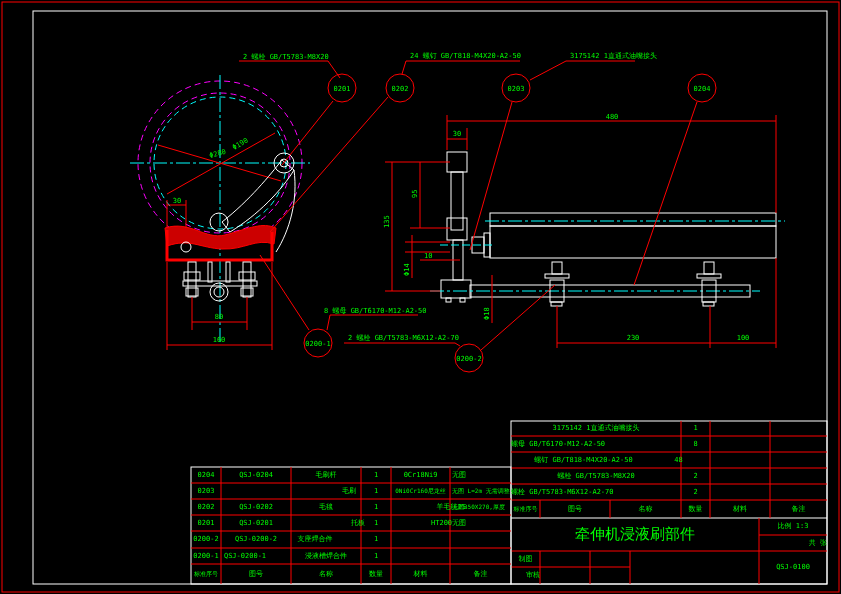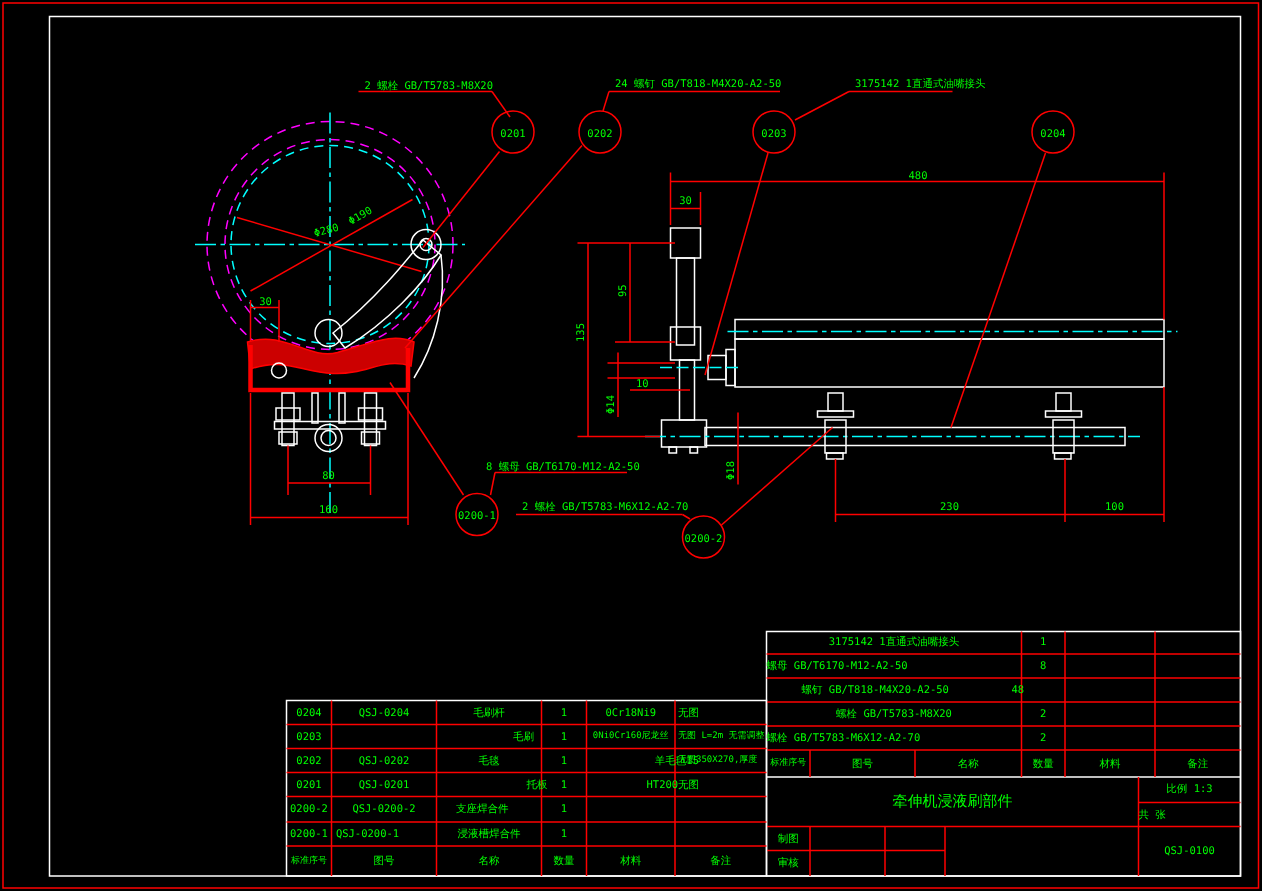--- a/index.html
+++ b/index.html
@@ -236,25 +236,25 @@
   <div style="position:absolute;left:511px;top:484px;width:170px;height:16px;line-height:16px;text-align:left;">螺栓 GB/T5783-M6X12-A2-70</div>
   <div style="position:absolute;left:681px;top:484px;width:29px;height:16px;line-height:16px;text-align:center;">2</div>
 
   <div style="position:absolute;left:511px;top:500px;width:29px;height:18px;line-height:18px;text-align:center;font-size:6px;">标准序号</div>
   <div style="position:absolute;left:540px;top:500px;width:70px;height:18px;line-height:18px;text-align:center;">图号</div>
   <div style="position:absolute;left:610px;top:500px;width:71px;height:18px;line-height:18px;text-align:center;">名称</div>
   <div style="position:absolute;left:681px;top:500px;width:29px;height:18px;line-height:18px;text-align:center;">数量</div>
   <div style="position:absolute;left:710px;top:500px;width:60px;height:18px;line-height:18px;text-align:center;">材料</div>
   <div style="position:absolute;left:770px;top:500px;width:57px;height:18px;line-height:18px;text-align:center;">备注</div>
 
-  <div style="position:absolute;left:511px;top:518px;width:248px;height:33px;line-height:33px;text-align:center;font-size:10px;font-family:'DejaVu Sans',sans-serif;">牵伸机浸液刷部件</div>
+  <div style="position:absolute;left:511px;top:518px;width:248px;height:33px;line-height:33px;text-align:center;font-size:15px;font-family:'DejaVu Sans',sans-serif;">牵伸机浸液刷部件</div>
   <div style="position:absolute;left:759px;top:518px;width:68px;height:17px;line-height:17px;text-align:center;">比例 1:3</div>
-  <div style="position:absolute;left:759px;top:535px;width:68px;height:33px;line-height:16px;text-align:left;">共 张</div>
+  <div style="position:absolute;left:759px;top:535px;width:68px;height:33px;line-height:16px;text-align:right;">共 张</div>
   <div style="position:absolute;left:511px;top:551px;width:29px;height:16px;line-height:16px;text-align:center;">制图</div>
-  <div style="position:absolute;left:511px;top:567px;width:29px;height:17px;line-height:17px;text-align:center;">审核</div>
+  <div style="position:absolute;left:511px;top:567px;width:29px;height:17px;line-height:17px;text-align:right;">审核</div>
   <div style="position:absolute;left:759px;top:551px;width:68px;height:33px;line-height:33px;text-align:center;">QSJ-0100</div>
 
   <div>
     <div style="position:absolute;left:191px;top:467px;width:30px;height:16px;line-height:16px;text-align:center;">0204</div>
     <div style="position:absolute;left:221px;top:467px;width:70px;height:16px;line-height:16px;text-align:center;">QSJ-0204</div>
     <div style="position:absolute;left:291px;top:467px;width:70px;height:16px;line-height:16px;text-align:center;">毛刷杆</div>
     <div style="position:absolute;left:361px;top:467px;width:30px;height:16px;line-height:16px;text-align:center;">1</div>
     <div style="position:absolute;left:391px;top:467px;width:59px;height:16px;line-height:16px;text-align:center;white-space:nowrap;overflow:hidden;">0Cr18Ni9</div>
     <div style="position:absolute;left:452px;top:467px;width:59px;height:16px;line-height:16px;white-space:nowrap;overflow:hidden;">无图</div>
   </div>
@@ -278,21 +278,21 @@
     <div style="position:absolute;left:191px;top:515px;width:30px;height:16px;line-height:16px;text-align:center;">0201</div>
     <div style="position:absolute;left:221px;top:515px;width:70px;height:16px;line-height:16px;text-align:center;">QSJ-0201</div>
     <div style="position:absolute;left:291px;top:515px;width:70px;height:16px;line-height:16px;text-align:center;padding-left:32px;">托板</div>
     <div style="position:absolute;left:361px;top:515px;width:30px;height:16px;line-height:16px;text-align:center;">1</div>
     <div style="position:absolute;left:391px;top:515px;width:60px;height:16px;line-height:16px;text-align:left;margin-left:40px;">HT200</div>
     <div style="position:absolute;left:452px;top:515px;width:59px;height:16px;line-height:16px;">无图</div>
   </div>
   <div>
     <div style="position:absolute;left:191px;top:531px;width:30px;height:17px;line-height:17px;text-align:center;">0200-2</div>
     <div style="position:absolute;left:221px;top:531px;width:70px;height:17px;line-height:17px;text-align:center;">QSJ-0200-2</div>
-    <div style="position:absolute;left:291px;top:531px;width:48px;height:17px;line-height:17px;text-align:right;">支座焊合件</div>
+    <div style="position:absolute;left:291px;top:531px;width:48px;height:17px;line-height:17px;text-align:center;font-family:Liberation Mono, monospace;">支座焊合件</div>
     <div style="position:absolute;left:361px;top:531px;width:30px;height:17px;line-height:17px;text-align:center;">1</div>
   </div>
   <div>
     <div style="position:absolute;left:191px;top:548px;width:30px;height:16px;line-height:16px;text-align:center;">0200-1</div>
     <div style="position:absolute;left:221px;top:548px;width:48px;height:16px;line-height:16px;text-align:center;">QSJ-0200-1</div>
     <div style="position:absolute;left:291px;top:548px;width:70px;height:16px;line-height:16px;text-align:center;">浸液槽焊合件</div>
     <div style="position:absolute;left:361px;top:548px;width:30px;height:16px;line-height:16px;text-align:center;">1</div>
   </div>
 
   <div style="position:absolute;left:191px;top:564px;width:30px;height:20px;line-height:20px;text-align:center;font-size:6px;">标准序号</div>

